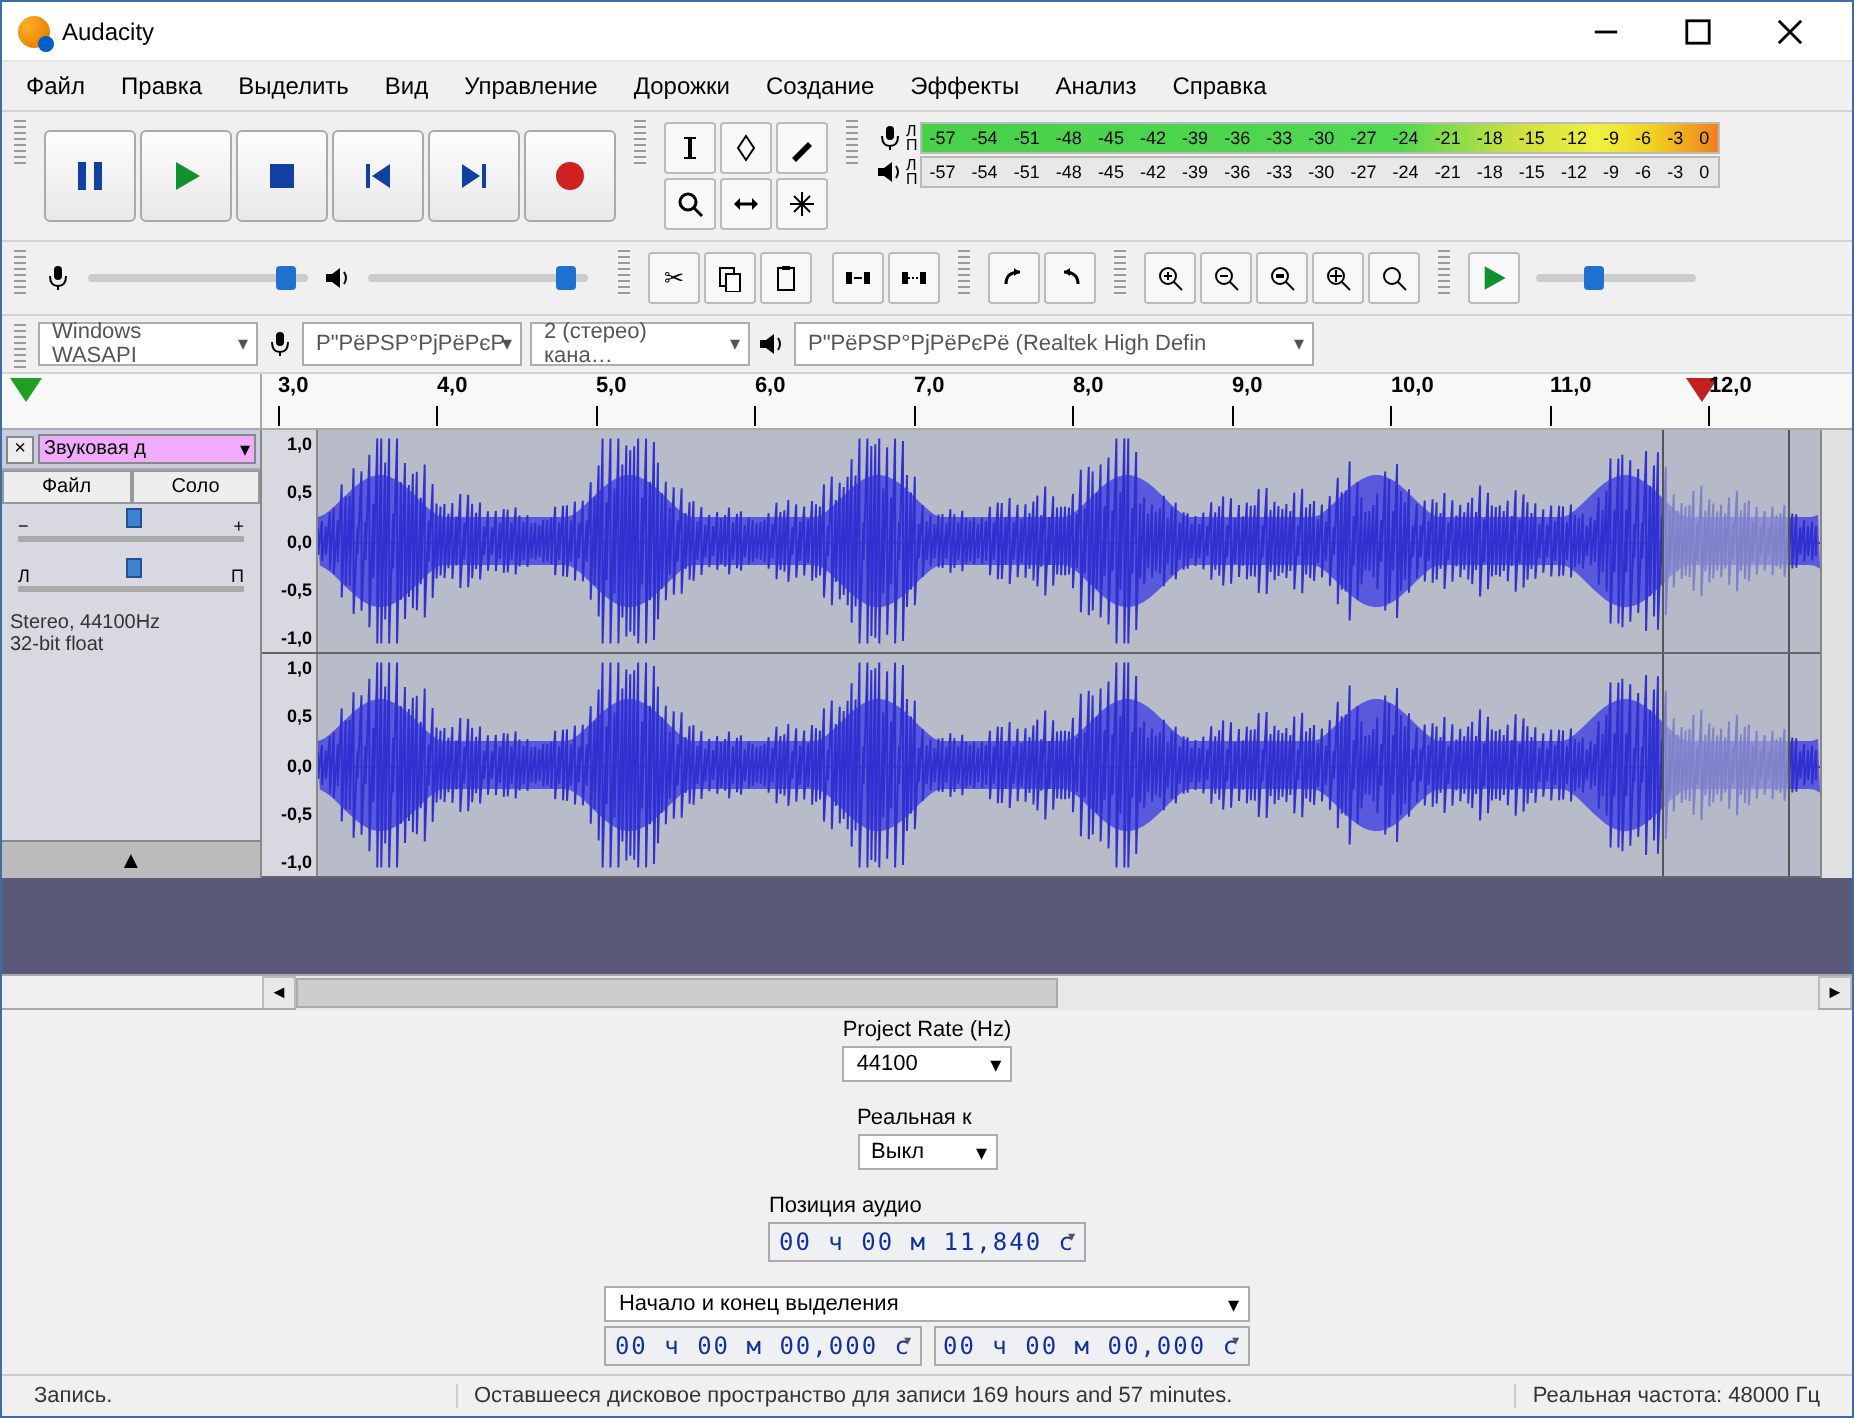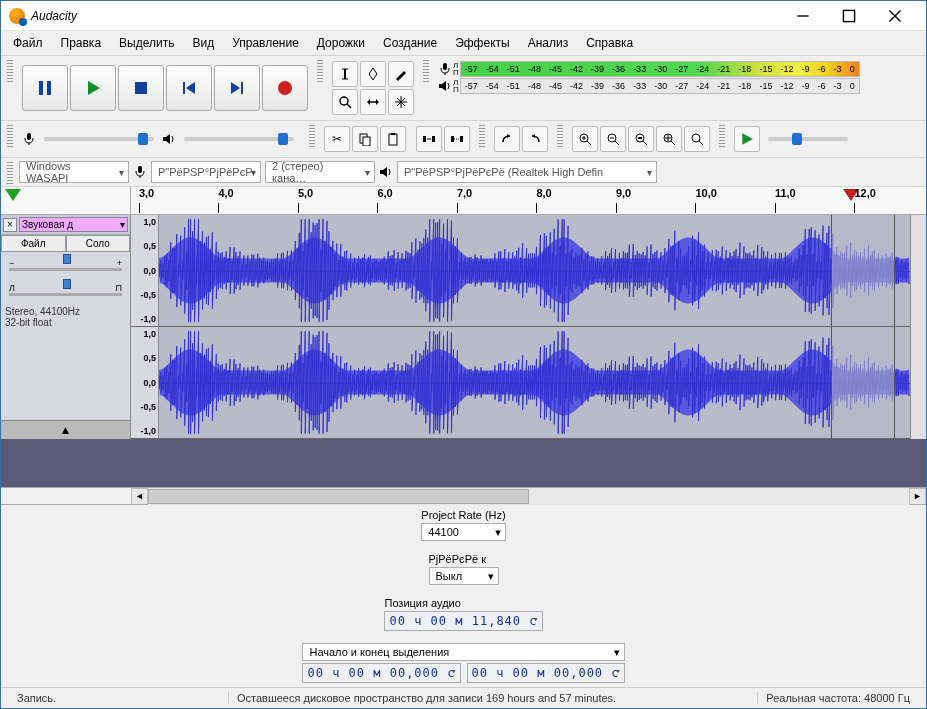--- a/index.html
+++ b/index.html
@@ -1,20 +1,20 @@
 <!DOCTYPE html>
 <html><head>
 <meta charset="utf-8">
 <style>
 * { box-sizing: border-box; margin: 0; padding: 0; font-family: "Segoe UI", Tahoma, sans-serif; }
 body { background: #fff; font-size: 12px; color: #000; width: 927px; height: 709px; overflow: hidden; display: flex; flex-direction: column; border: 1px solid #3a6ea5; }
 .titlebar { height: 30px; background: #fff; display: flex; align-items: center; padding: 0 8px; border-bottom: 1px solid #e5e5e5; }
 .titlebar-icon { width: 16px; height: 16px; border-radius: 50%; background: radial-gradient(circle at 30% 30%, #ffb020, #e07000); margin-right: 6px; position: relative; }
 .titlebar-icon::after { content: ''; position: absolute; right: -2px; bottom: -2px; width: 8px; height: 8px; border-radius: 50%; background: #0060c0; }
-.titlebar-title { flex: 1; font-size: 12px; font-style: italic; }
+.titlebar-title { flex: 1; font-size: 12px; }
 .win-btn { width: 46px; height: 30px; display: flex; align-items: center; justify-content: center; color: #000; }
 .menubar { display: flex; padding: 2px 4px; gap: 2px; background: #f0f0f0; border-bottom: 1px solid #d4d4d4; }
 .menu-item { padding: 3px 8px; cursor: default; }
 .toolbar-area { display: flex; flex-wrap: wrap; background: #f0f0f0; padding: 2px 4px; gap: 4px; border-bottom: 1px solid #d4d4d4; }
 .toolbar-group { display: flex; align-items: center; gap: 2px; padding: 2px; border: 1px solid transparent; }
 .transport-btn { width: 46px; height: 46px; background: linear-gradient(#fdfdfd,#e8e8e8); border: 1px solid #aaa; border-radius: 3px; display: flex; align-items: center; justify-content: center; cursor: pointer; }
 .small-btn { width: 26px; height: 26px; background: #f8f8f8; border: 1px solid #bbb; border-radius: 2px; display: flex; align-items: center; justify-content: center; cursor: pointer; }
 .grip { width: 6px; background: repeating-linear-gradient(0deg,#999,#999 1px,transparent 1px,transparent 3px); height: 24px; margin: 0 2px; cursor: move; }
 .meter { width: 400px; height: 16px; background: #e8e8e8; border: 1px solid #bbb; position: relative; font-size: 9px; }
 .meter.rec { background: linear-gradient(90deg,#48d048 0%,#50d850 60%,#d0e040 75%,#f0f040 85%,#f0d020 92%,#f08020 100%); }
@@ -497,21 +497,21 @@
     </div>
   <div class="r">►</div>
 </div>
 
 <div class="bottom-bar">
   <div class="bb-field">
     <div class="bb-label">Project Rate (Hz)</div>
     <div class="bb-sel">44100</div>
   </div>
   <div class="bb-field">
-    <div class="bb-label">PjPëPєPë к</div>
+    <div class="bb-label">Реальная к</div>
     <div class="bb-sel">Выкл</div>
   </div>
   <div class="bb-field">
     <div class="bb-label">Позиция аудио</div>
     <div class="time-display">00 ч 00 м 11,840 с</div>
   </div>
   <div class="bb-field">
     <div class="bb-sel" style="min-width:200px">Начало и конец выделения</div>
     <div style="display:flex;gap:6px">
       <div class="time-display">00 ч 00 м 00,000 с</div>

